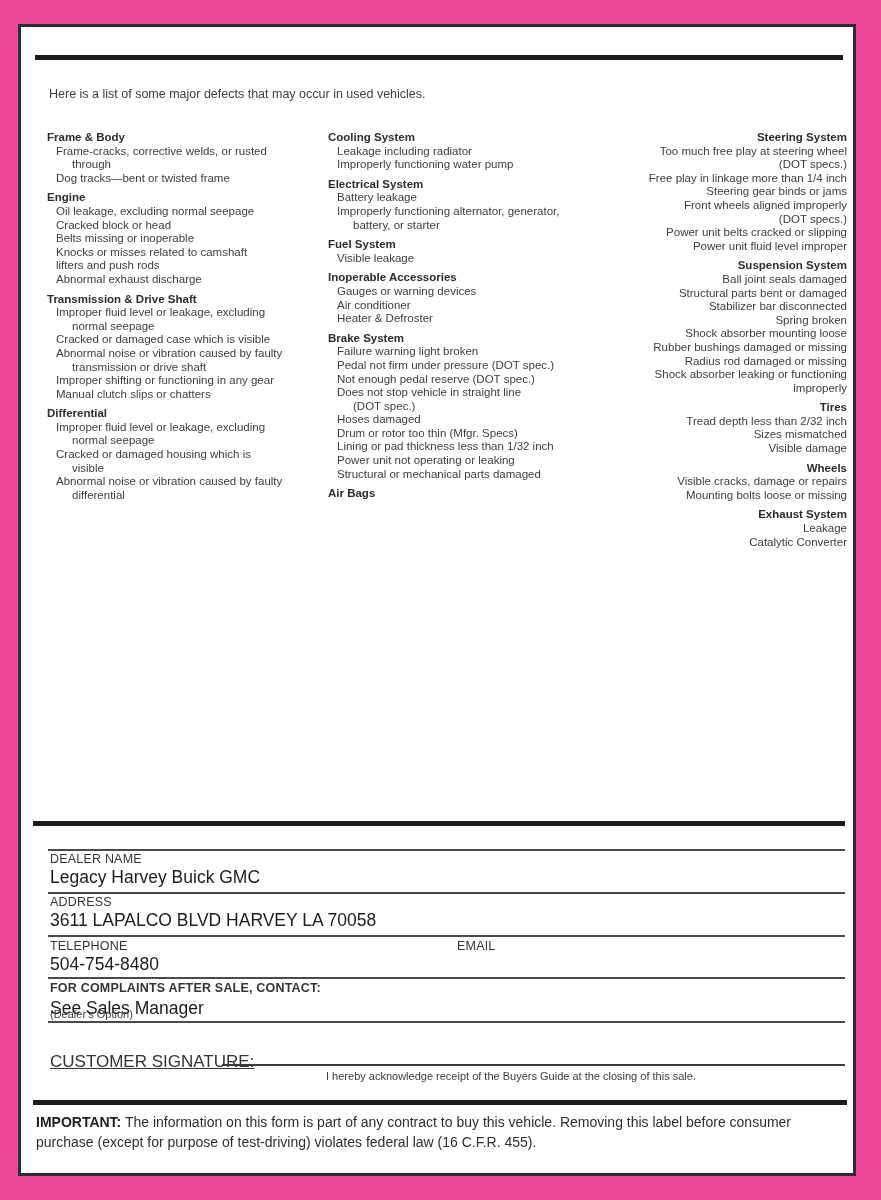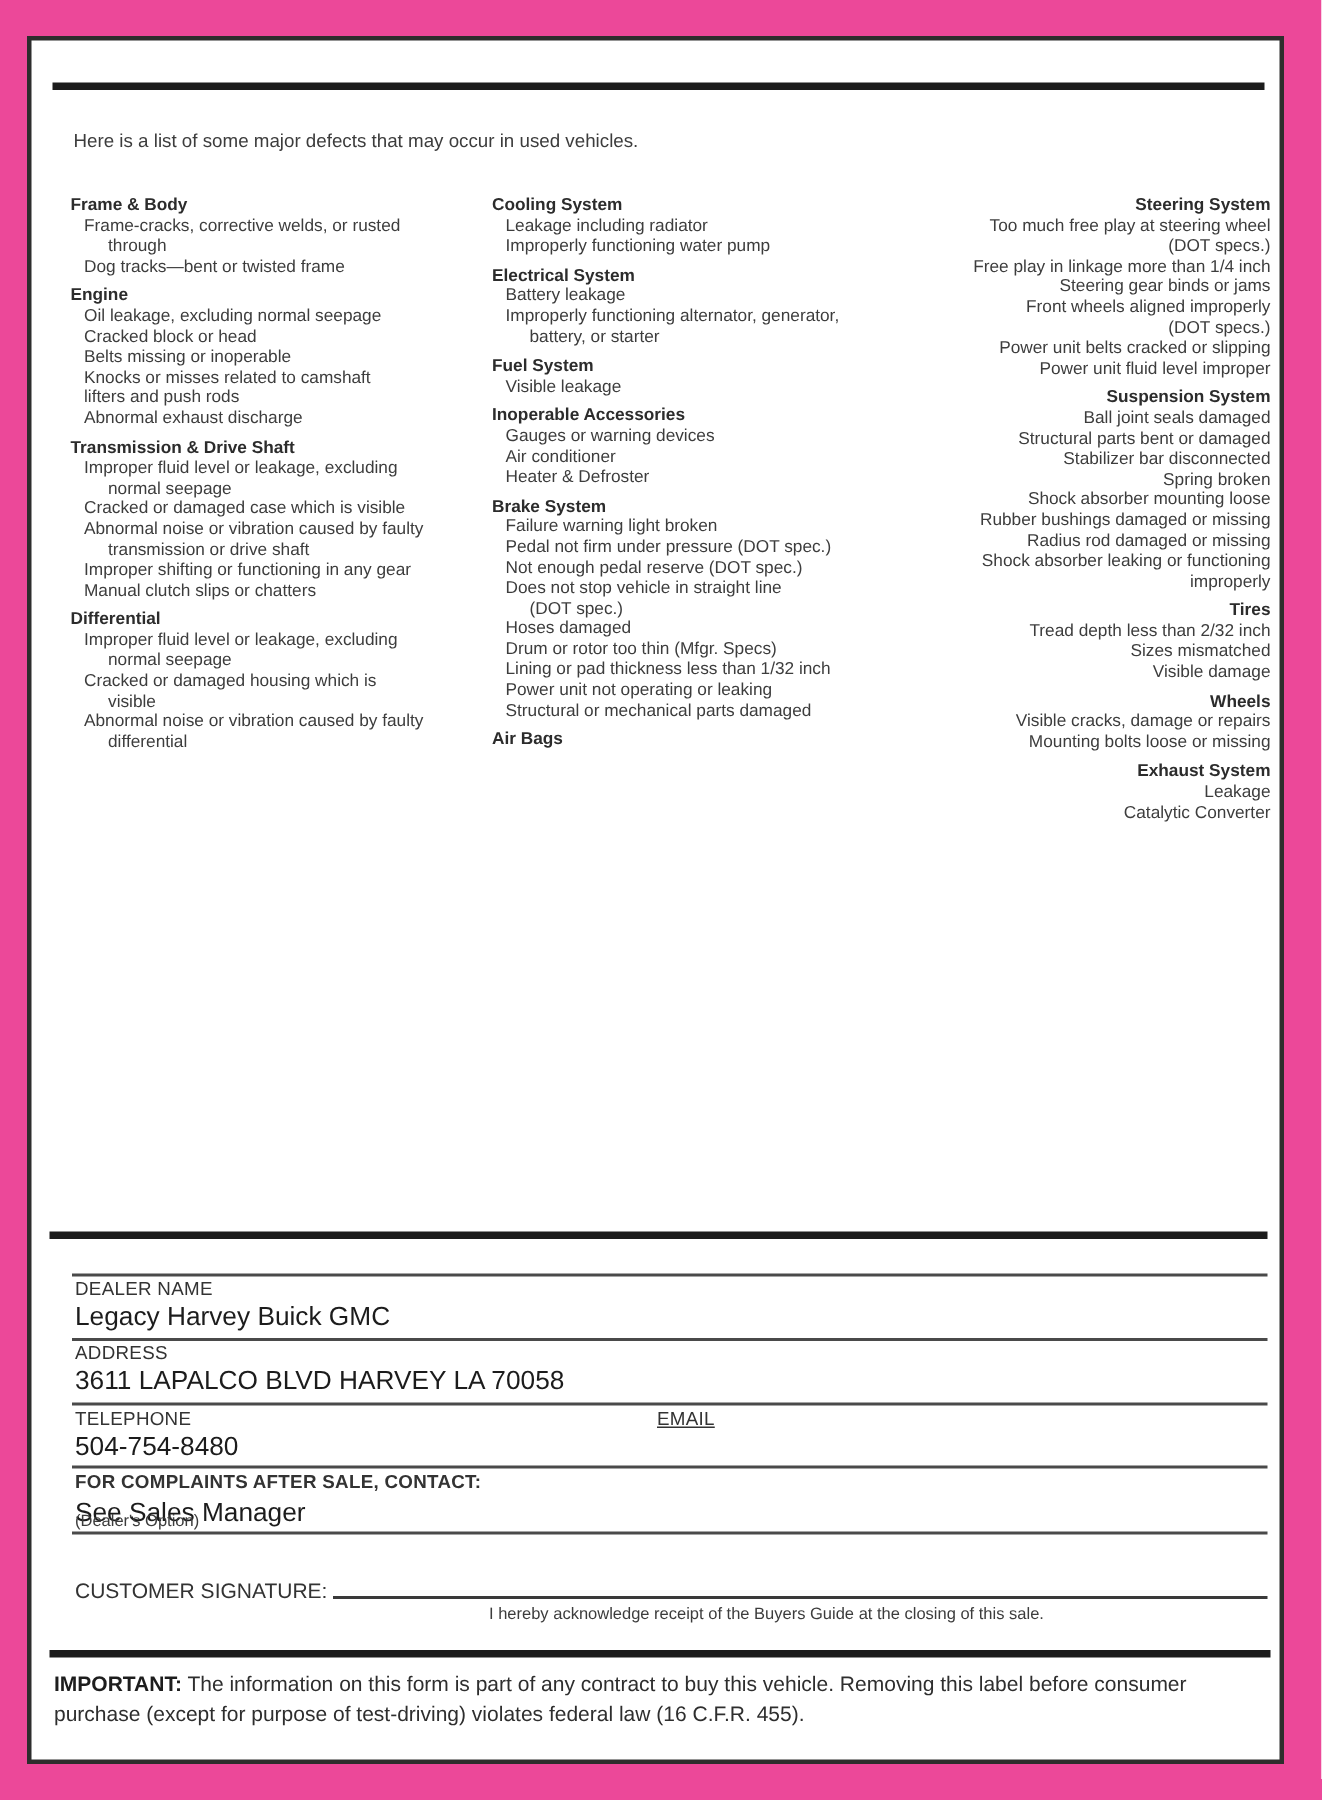--- a/index.html
+++ b/index.html
@@ -70,23 +70,24 @@
     white-space: nowrap;
   }
   .form-value {
     position: absolute;
     font-size: 17.5px;
     color: #1c1c1c;
     white-space: nowrap;
   }
   .sig-label {
     position: absolute;
-    font-size: 14px;
+    font-size: 17px;
     color: #333333;
     white-space: nowrap;
+    text-decoration: underline;
   }
   .sig-line {
     position: absolute;
     left: 222px;
     top: 1064px;
     width: 623px;
     height: 2px;
     background: #3a3a3a;
   }
   .sig-sub {
@@ -247,21 +248,21 @@
   <div class="field-line" style="top:849px;"></div>
   <div class="form-label" style="left:50px; top:852px;">DEALER NAME</div>
   <div class="form-value" style="left:50px; top:867px;">Legacy Harvey Buick GMC</div>
 
   <div class="field-line" style="top:892px;"></div>
   <div class="form-label" style="left:50px; top:895px;">ADDRESS</div>
   <div class="form-value" style="left:50px; top:910px;">3611 LAPALCO BLVD HARVEY LA 70058</div>
 
   <div class="field-line" style="top:935px;"></div>
   <div class="form-label" style="left:50px; top:939px;">TELEPHONE</div>
-  <div class="form-label" style="left:438px; top:939px;text-decoration:underline;">EMAIL</div>
+  <div class="form-label" style="left:457px; top:939px;">EMAIL</div>
   <div class="form-value" style="left:50px; top:954px;">504-754-8480</div>
   <div class="form-value" style="left:438px; top:954px;"></div>
 
   <div class="field-line" style="top:977px;"></div>
   <div class="form-label" style="left:50px; top:981px;font-weight:bold;">FOR COMPLAINTS AFTER SALE, CONTACT:</div>
   <div class="form-value" style="left:50px; top:998px;">See Sales Manager</div>
 
   <div class="field-line" style="top:1021px;"></div>
 
   <div class="sig-label" style="left:50px; top:1052px;">CUSTOMER SIGNATURE:</div>

